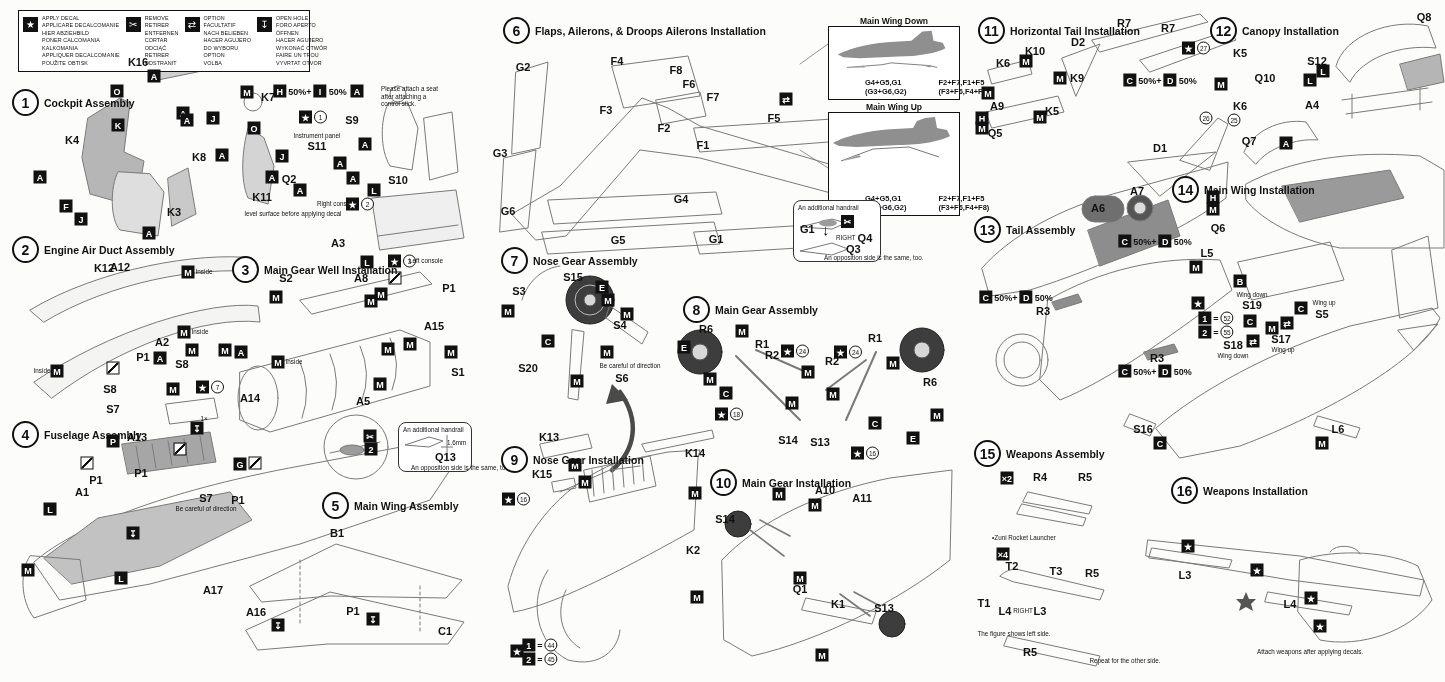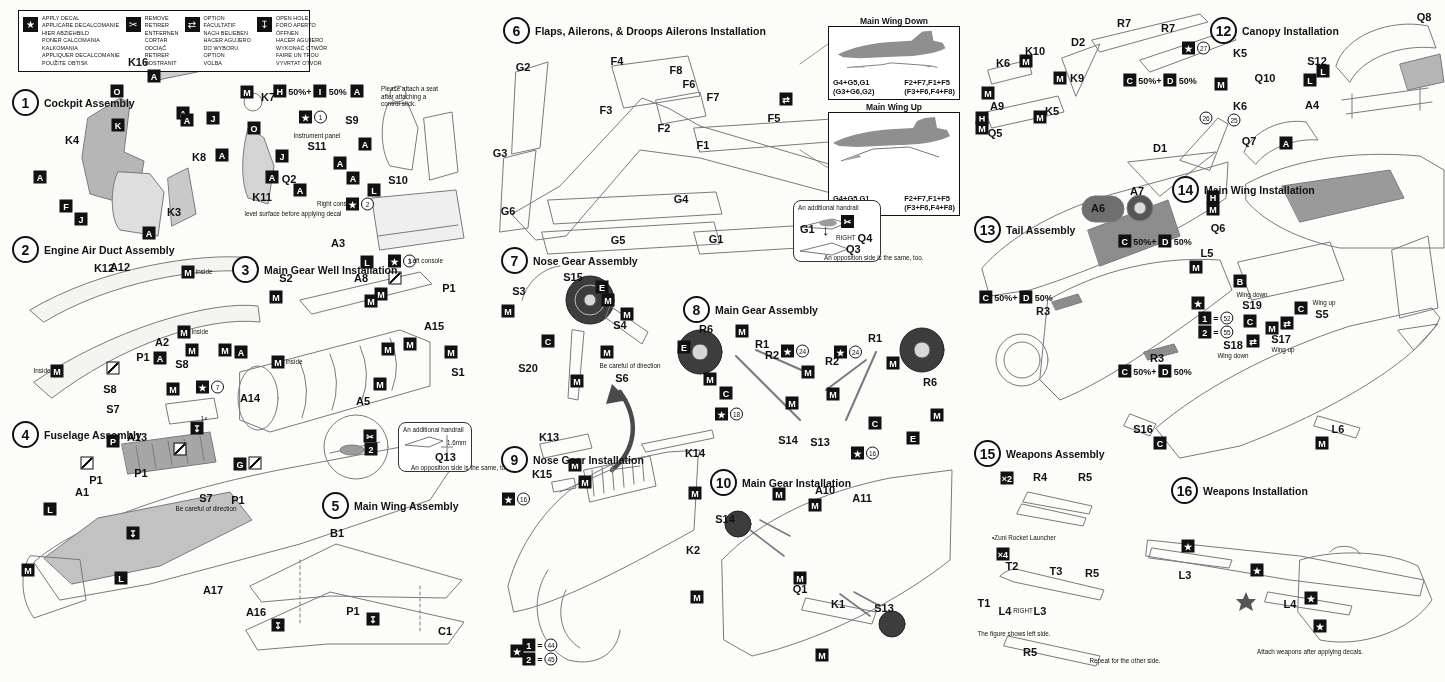--- a/index.html
+++ b/index.html
@@ -23,21 +23,21 @@
   .chip.cut{background:linear-gradient(135deg,#fff 42%,#111 42%,#111 58%,#fff 58%);border:1.5px solid #111;color:transparent;width:13px;}
   .circ{width:11px;height:11px;border:1px solid #111;border-radius:50%;font-size:6.5px;display:flex;align-items:center;justify-content:center;background:#fff;flex:none;}
   .note{font-size:6.3px;white-space:nowrap;line-height:7.5px;}
   .note.wrap{white-space:normal;}
   .grp{display:flex;align-items:center;gap:2px;}
   .pcttxt{font-size:9px;font-weight:bold;white-space:nowrap;}
   
   .wbox{position:absolute;border:1px solid #111;background:#fff;box-sizing:border-box;}
   .wbox .wtitle{position:absolute;top:-11px;left:0;right:0;text-align:center;font-size:8.5px;font-weight:bold;background:#fcfcfa;}
   .wlabels{position:absolute;bottom:3px;left:4px;right:4px;display:flex;justify-content:space-between;}
-  .wl{font-size:7.5px;font-weight:bold;line-height:9px;white-space:nowrap;}
+  .wl{font-size:7.5px;font-weight:bold;line-height:9px;white-space:nowrap;margin-left:32px;}
   .rbox{position:absolute;border:1px solid #333;border-radius:8px;background:#fff;box-sizing:border-box;}
   .abs{position:absolute;}
 </style>
 </head>
 <body>
 
 <div id="sheet">
 
   <svg class="sk" width="1445" height="682" viewBox="0 0 1445 682">
     <g stroke="#7a7a7a" fill="none" stroke-width="1" stroke-linejoin="round" stroke-linecap="round">
@@ -523,20 +523,24 @@
     <div class="it chip" style="left: 779px; top: 494px;">M</div>
     <div class="it part" style="left: 825px; top: 490px;">A10</div>
     <div class="it part" style="left: 862px; top: 498px;">A11</div>
     <div class="it chip" style="left: 815px; top: 505px;">M</div>
     <div class="it part" style="left: 725px; top: 519px;">S14</div>
     <div class="it chip" style="left: 800px; top: 578px;">M</div>
     <div class="it part" style="left: 800px; top: 589px;">Q1</div>
     <div class="it part" style="left: 838px; top: 604px;">K1</div>
     <div class="it chip" style="left: 822px; top: 655px;">M</div>
     <div class="it part" style="left: 884px; top: 608px;">S13</div>
+    <div class="stephead" style="left: 978px; top: 17px;">
+      <div class="stepnum">11</div>
+      <div class="steptitle">Horizontal Tail Installation</div>
+    </div>
     <div class="it part" style="left: 1124px; top: 23px;">R7</div>
     <div class="it part" style="left: 1168px; top: 28px;">R7</div>
     <div class="it part" style="left: 1078px; top: 42px;">D2</div>
     <div class="it part" style="left: 1035px; top: 51px;">K10</div>
     <div class="it chip" style="left: 1026px; top: 61px;">M</div>
     <div class="it part" style="left: 1003px; top: 63px;">K6</div>
     <div class="it chip" style="left: 988px; top: 93px;">M</div>
     <div class="it chip" style="left: 1060px; top: 78px;">M</div>
     <div class="it part" style="left: 1077px; top: 78px;">K9</div>
     <div class="it grp" style="left: 1160px; top: 80px;">

